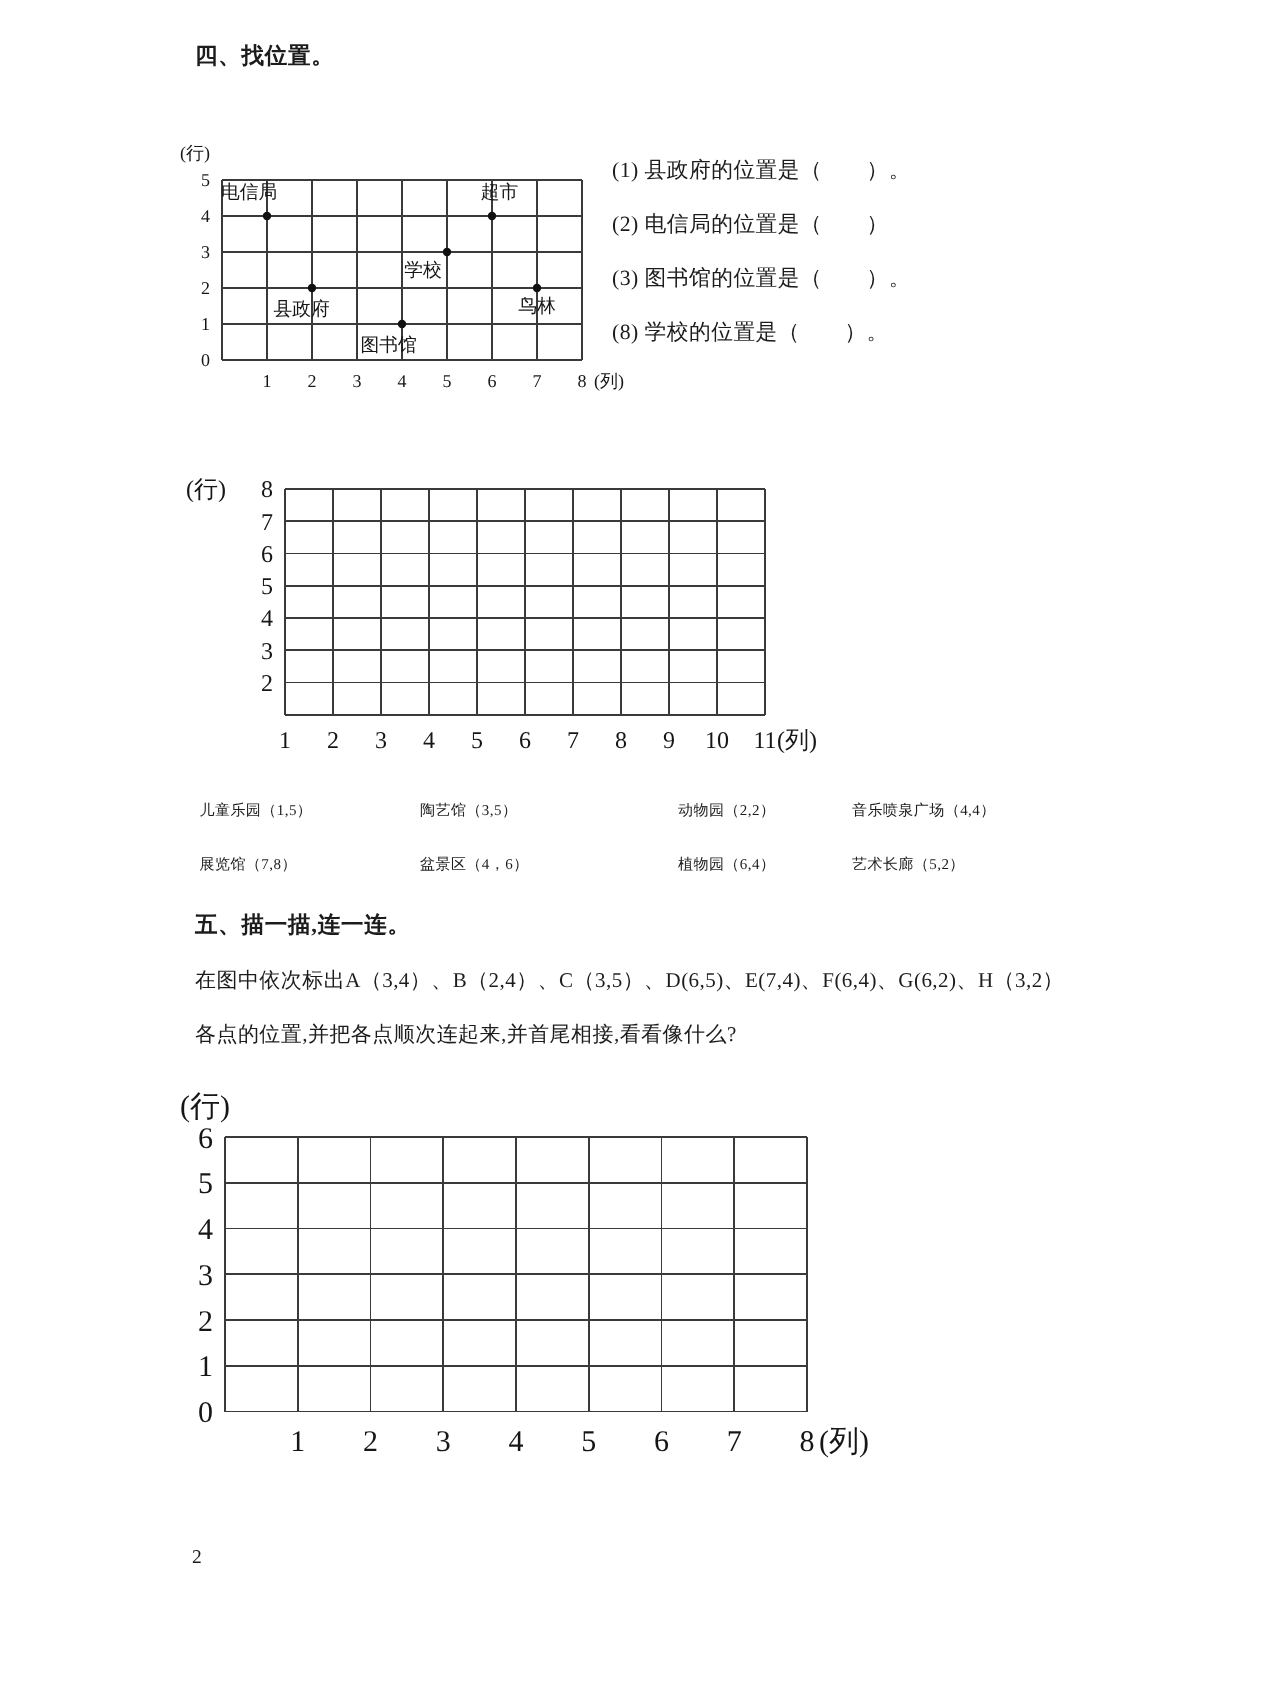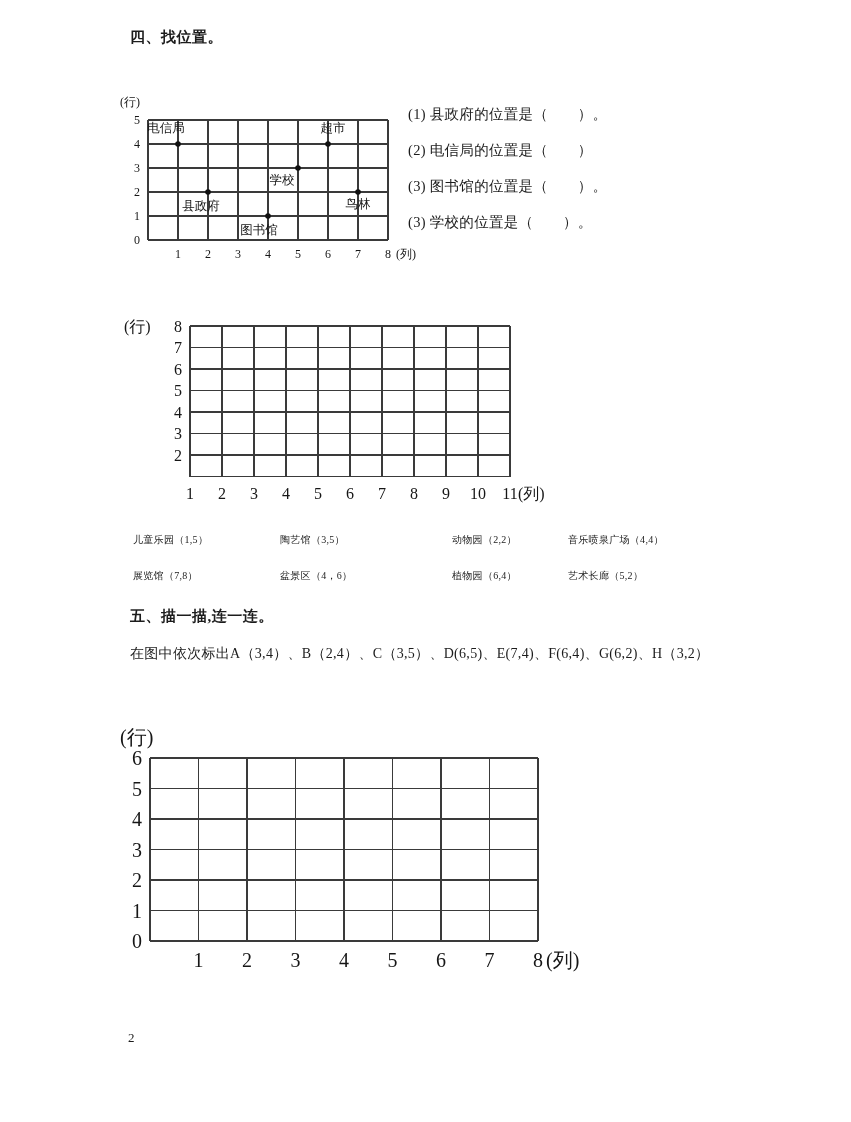--- a/index.html
+++ b/index.html
@@ -66,21 +66,21 @@
         <circle cx="242" cy="100" r="2.8" fill="#111"></circle>
         <text x="242" y="116" text-anchor="middle" font-size="12.5">鸟林</text>
         <circle cx="152" cy="124" r="2.8" fill="#111"></circle>
         <text x="143" y="142" text-anchor="middle" font-size="12.5">图书馆</text>
       </svg></div>
 
   <div class="abs questions" style="left:408px;top:96px">
     <div class="q">(1) 县政府的位置是（　　）。</div>
     <div class="q">(2) 电信局的位置是（　　）</div>
     <div class="q">(3) 图书馆的位置是（　　）。</div>
-    <div class="q">(3) 学校的位置是（　　）。</div>
+    <div class="q">(8) 学校的位置是（　　）。</div>
   </div>
 
 
   <div class="abs" style="left:122px;top:318px"><svg width="448" height="194.5">
         <line x1="68" y1="8" x2="68" y2="158.5" stroke="#3a3a3a" stroke-width="1.2" shape-rendering="crispEdges"></line>
         <line x1="100" y1="8" x2="100" y2="158.5" stroke="#3a3a3a" stroke-width="1.2" shape-rendering="crispEdges"></line>
         <line x1="132" y1="8" x2="132" y2="158.5" stroke="#3a3a3a" stroke-width="1.2" shape-rendering="crispEdges"></line>
         <line x1="164" y1="8" x2="164" y2="158.5" stroke="#3a3a3a" stroke-width="1.2" shape-rendering="crispEdges"></line>
         <line x1="196" y1="8" x2="196" y2="158.5" stroke="#3a3a3a" stroke-width="1.2" shape-rendering="crispEdges"></line>
         <line x1="228" y1="8" x2="228" y2="158.5" stroke="#3a3a3a" stroke-width="1.2" shape-rendering="crispEdges"></line>
@@ -127,20 +127,21 @@
     <div>展览馆（7,8）</div>
     <div>盆景区（4，6）</div>
     <div>植物园（6,4）</div>
     <div>艺术长廊（5,2）</div>
   </div>
 
   <div class="abs h" style="left:130px;top:607px">五、描一描,连一连。</div>
 
   <div class="abs t" style="left:130px;top:645px">在图中依次标出A（3,4）、B（2,4）、C（3,5）、D(6,5)、E(7,4)、F(6,4)、G(6,2)、H（3,2）</div>
 
+  <div class="abs t" style="left:130px;top:681px">各点的位置,并把各点顺次连起来,并首尾相接,看看像什么?</div>
 
   <div class="abs" style="left:116px;top:718px"><svg width="482" height="263">
         <line x1="34" y1="40" x2="34" y2="223" stroke="#3a3a3a" stroke-width="1.2" shape-rendering="crispEdges"></line>
         <line x1="82.5" y1="40" x2="82.5" y2="223" stroke="#3a3a3a" stroke-width="1.2" shape-rendering="crispEdges"></line>
         <line x1="131" y1="40" x2="131" y2="223" stroke="#3a3a3a" stroke-width="1.2" shape-rendering="crispEdges"></line>
         <line x1="179.5" y1="40" x2="179.5" y2="223" stroke="#3a3a3a" stroke-width="1.2" shape-rendering="crispEdges"></line>
         <line x1="228" y1="40" x2="228" y2="223" stroke="#3a3a3a" stroke-width="1.2" shape-rendering="crispEdges"></line>
         <line x1="276.5" y1="40" x2="276.5" y2="223" stroke="#3a3a3a" stroke-width="1.2" shape-rendering="crispEdges"></line>
         <line x1="325" y1="40" x2="325" y2="223" stroke="#3a3a3a" stroke-width="1.2" shape-rendering="crispEdges"></line>
         <line x1="373.5" y1="40" x2="373.5" y2="223" stroke="#3a3a3a" stroke-width="1.2" shape-rendering="crispEdges"></line>

